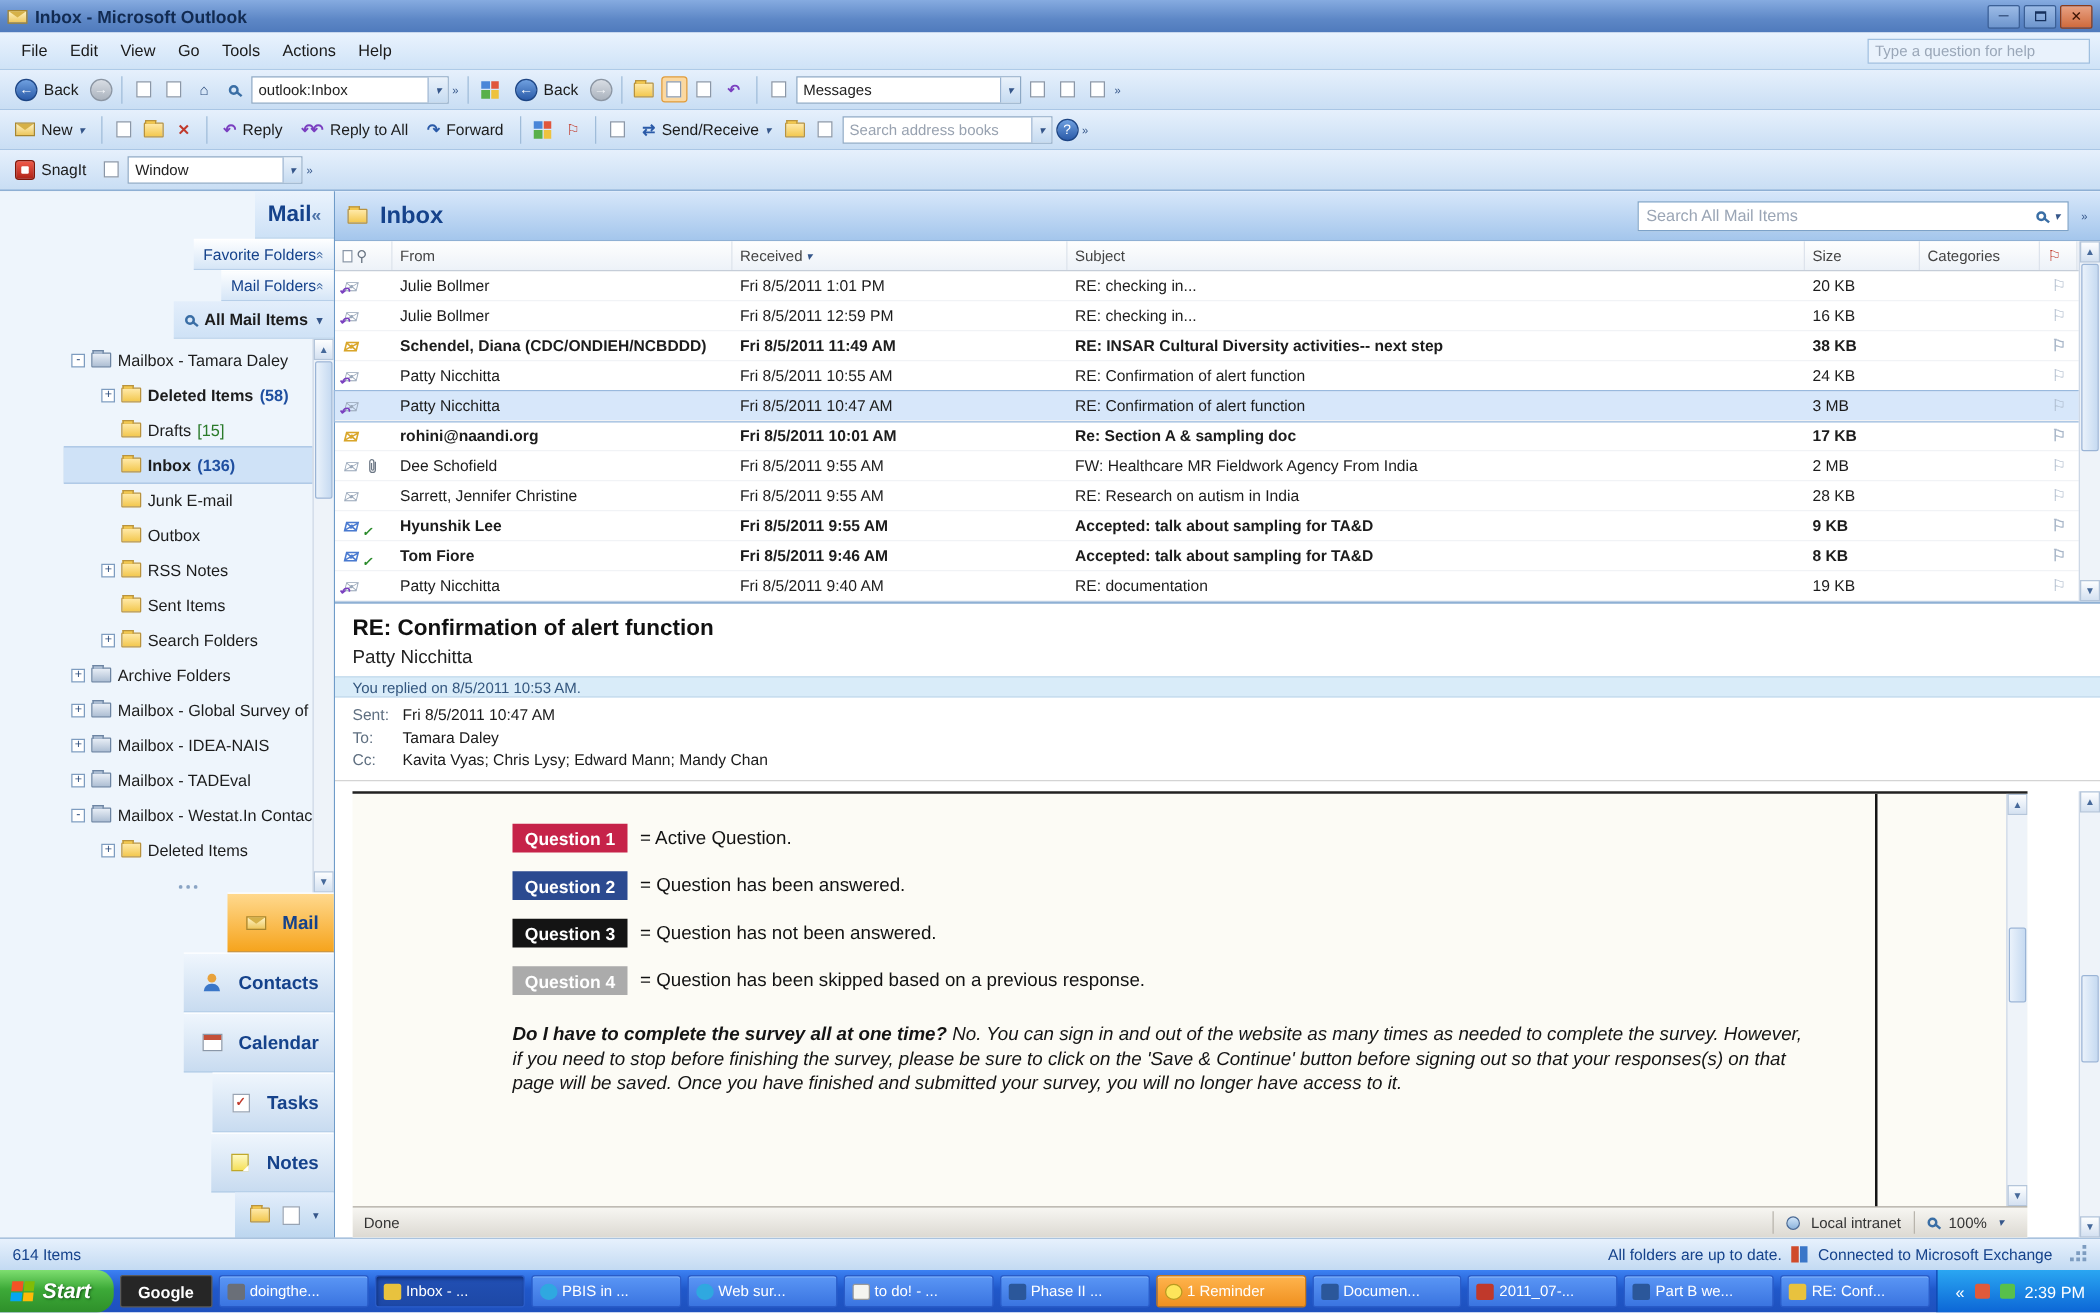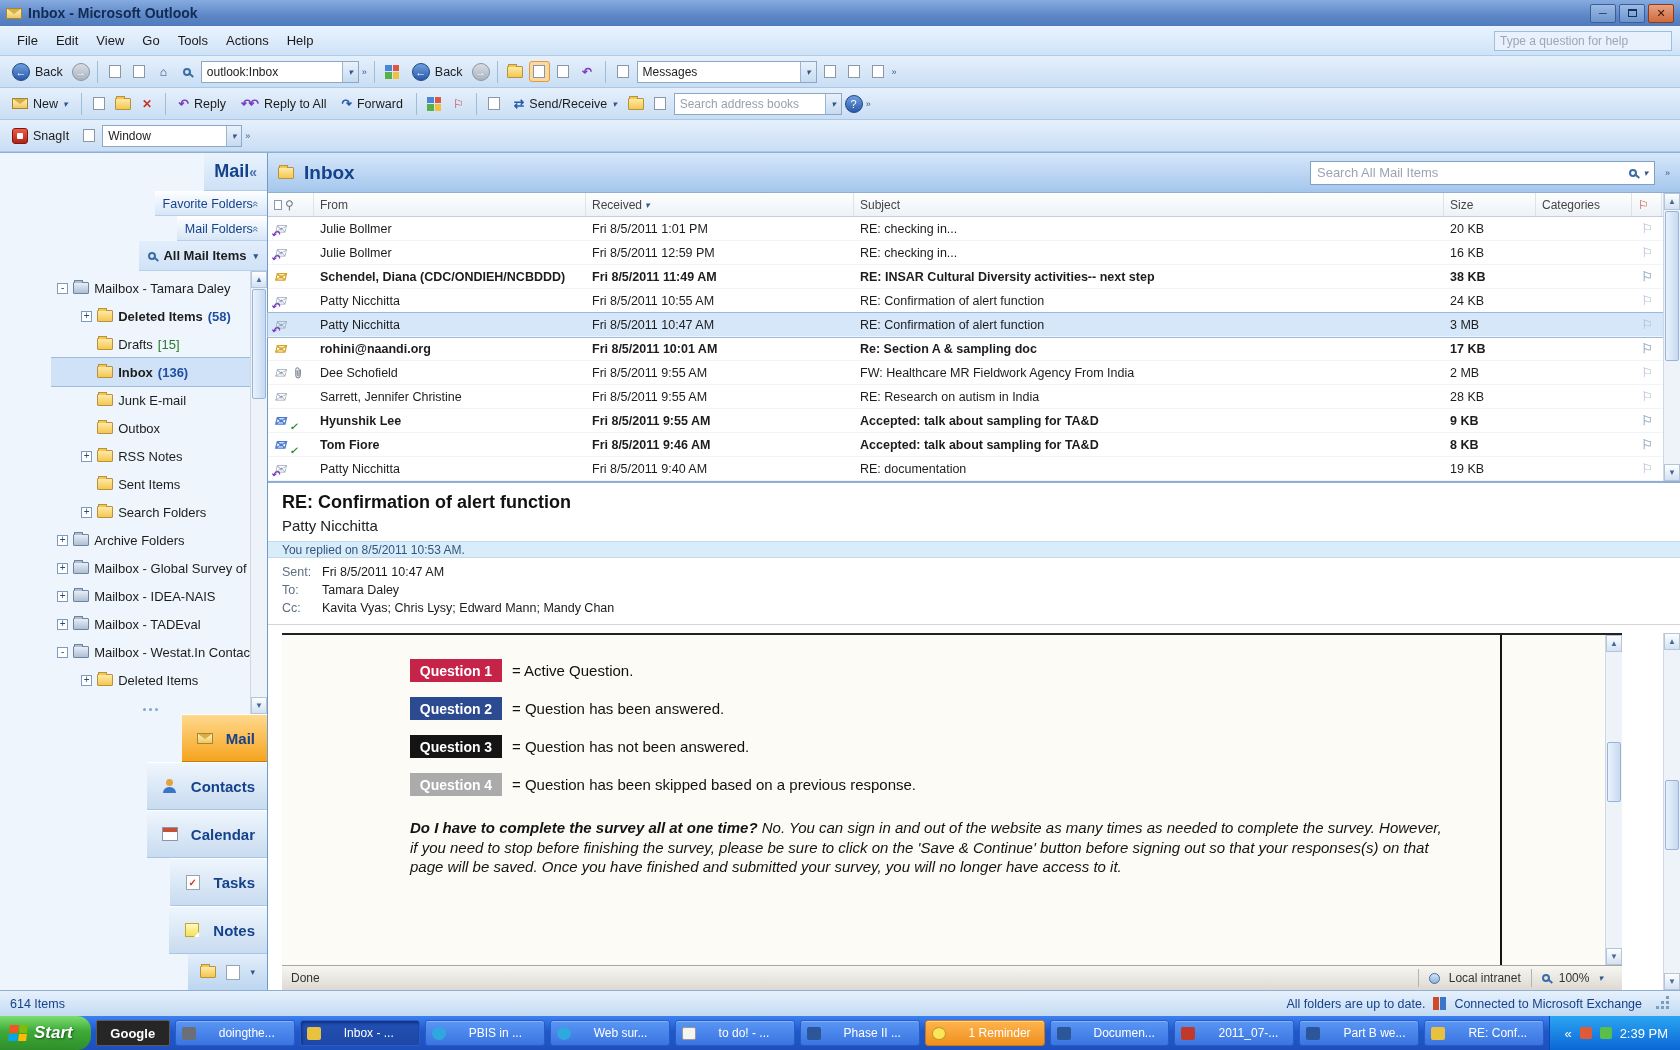--- a/index.html
+++ b/index.html
@@ -153,21 +153,21 @@
   .xchg i:first-child { background:#d04a2a; } .xchg i:last-child { background:#3a76c8; }
   .grip { width:12px; height:12px; margin-left:8px; position:relative; }
   .grip::after { content:""; position:absolute; right:1px; bottom:1px; width:3px; height:3px; background:#7d9cc0; box-shadow:-5px 0 #7d9cc0, 0 -5px #7d9cc0, -5px -5px #7d9cc0, -10px 0 #7d9cc0, 0 -10px #7d9cc0; }
 
   
   .taskbar { height:34px; background:linear-gradient(#3c81f3,#2058ca 45%,#1e50bd); display:flex; align-items:stretch; gap:5px; }
   .startbtn { flex:none; display:flex; align-items:center; gap:7px; padding:0 18px 0 9px; background:linear-gradient(#7ede70,#3daa38 45%,#2e8f2a); border-radius:0 14px 14px 0; color:#fff; font-weight:bold; font-style:italic; font-size:17px; text-shadow:1px 1px 2px #1a5a1a; }
   .winflag { width:18px; height:16px; display:grid; grid-template-columns:1fr 1fr; gap:1px; transform:skewX(-6deg); }
   .winflag i:nth-child(1){background:#f35325;} .winflag i:nth-child(2){background:#81bc06;} .winflag i:nth-child(3){background:#05a6f0;} .winflag i:nth-child(4){background:#ffba08;}
   .googlebtn { flex:none; width:74px; margin:4px 0; background:#262626; border:1px solid #5a5a5a; border-radius:2px; display:flex; align-items:center; justify-content:center; color:#fff; font-weight:bold; font-size:13px; }
-  .task-btn { flex:1 1 0; max-width:120px; margin:4px 0; background:linear-gradient(#5a96f5,#3a74e0); border:1px solid #2a5cc8; border-radius:3px; box-shadow:inset 0 1px 0 #86b4f8; color:#fff; font-size:12px; display:flex; align-items:center; gap:23px; padding:0 6px; overflow:hidden; white-space:nowrap; }
+  .task-btn { flex:1 1 0; max-width:120px; margin:4px 0; background:linear-gradient(#5a96f5,#3a74e0); border:1px solid #2a5cc8; border-radius:3px; box-shadow:inset 0 1px 0 #86b4f8; color:#fff; font-size:12px; display:flex; align-items:center; gap:4px; padding:0 6px; overflow:hidden; white-space:nowrap; }
   .task-btn.active { background:linear-gradient(#2250b4,#1d48a6); box-shadow:inset 1px 2px 3px #10307a; }
   .task-btn.alert { background:linear-gradient(#ffb44d,#ef9020); border-color:#c87818; box-shadow:inset 0 1px 0 #ffd9a0; }
   .tico { width:14px; height:13px; border-radius:2px; flex:none; display:inline-flex; align-items:center; justify-content:center; font-size:9px; color:#fff; }
   .tico.word { background:#2b579a; } .tico.ie { background:#2fa8e0; border-radius:50%; } .tico.notepad { background:#f4f4f0; border:1px solid #999; }
   .tico.mail { background:#e8c23e; } .tico.pdf { background:#c0392b; } .tico.app { background:#6a6f78; } .tico.bell { background:#fde55a; border:1px solid #b89a20; border-radius:50%; }
   .tray { margin-left:auto; flex:none; display:flex; align-items:center; gap:8px; padding:0 12px 0 14px; background:linear-gradient(#2aa6f2,#0c66d6); border-left:1px solid #0a4ab0; color:#fff; font-size:13px; }
   .tray .chev { font-size:13px; }
   .trayic { width:12px; height:12px; border-radius:2px; }
   .trayic.red { background:#e05a3a; } .trayic.grn { background:#58c04a; }
 </style>

